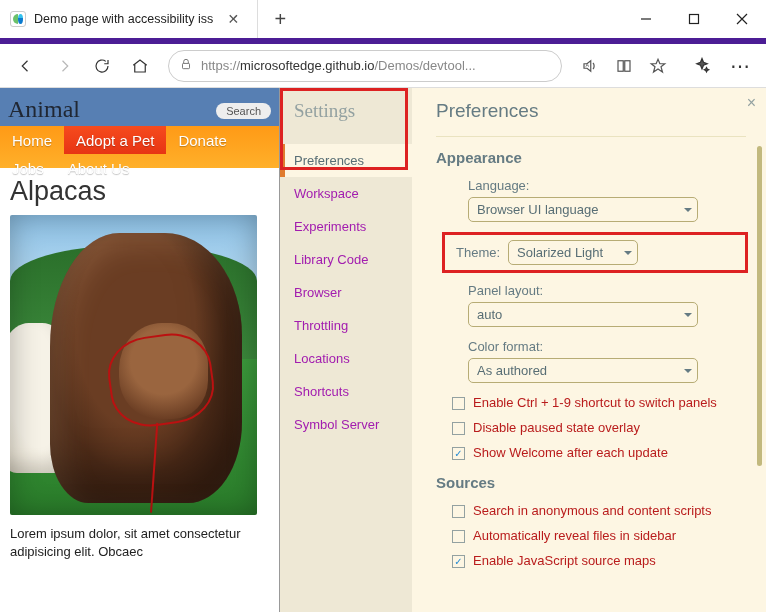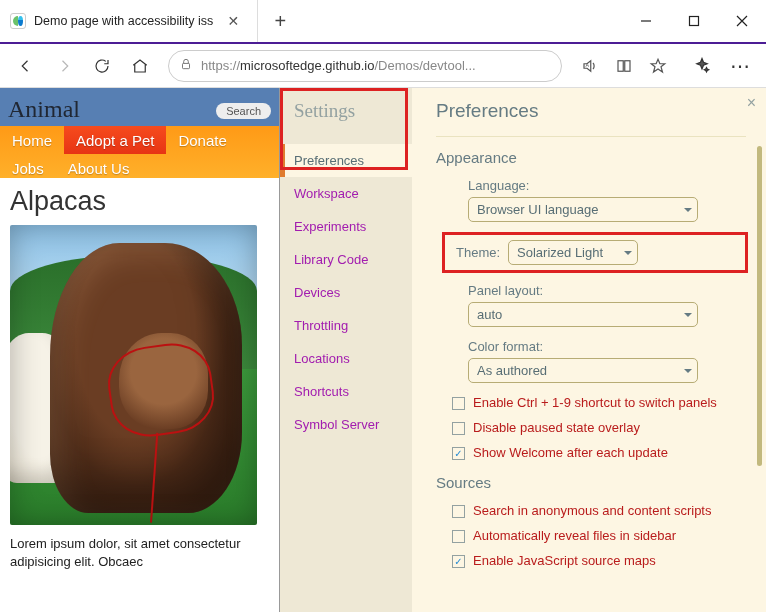--- a/index.html
+++ b/index.html
@@ -1,18 +1,18 @@
 <!DOCTYPE html>
 <html><head>
 <meta charset="utf-8">
 <style>
   * { box-sizing: border-box; }
   body { margin: 0; font-family: "Segoe UI", Arial, sans-serif; font-size: 13px; background: #fff; width: 766px; height: 612px; overflow: hidden; position: relative; }
   
-  .titlebar { height: 44px; display: flex; align-items: stretch; border-bottom: 2px solid #4c1d95; background: #fff; }
+  .titlebar { height: 44px; display: flex; align-items: stretch; border-bottom: 6px solid #4c1d95; background: #fff; }
   .tab { display: flex; align-items: center; gap: 8px; padding: 0 12px 0 10px; border-right: 1px solid #ddd; background: #fff; min-width: 240px; max-width: 260px; position: relative; }
   .favicon { width: 16px; height: 16px; border-radius: 3px; background: #fff; border: 1px solid #ccc; position: relative; }
   .favicon::after { content: ""; position: absolute; inset: 2px 2px 2px 7px; background: linear-gradient(#34c1ed 0 45%, #0b7bcf 45% 100%); border-radius: 50%; }
   .favicon::before { content: ""; position: absolute; left: 2px; top: 2px; width: 5px; height: 10px; border-radius: 5px 0 0 5px; background: #6bc16b; }
   .tab-title { flex: 1; white-space: nowrap; overflow: hidden; text-overflow: ellipsis; font-size: 12.5px; color: #222; }
   .tab-close { width: 24px; text-align: center; color: #555; font-size: 14px; line-height: 1; cursor: pointer; }
   .newtab { width: 44px; display: flex; align-items: center; justify-content: center; color: #444; font-size: 20px; cursor: pointer; }
   .titlespacer { flex: 1; }
   .winbtn { width: 48px; display: flex; align-items: center; justify-content: center; color: #222; cursor: pointer; }
   .winbtn svg { width: 12px; height: 12px; stroke: #222; fill: none; stroke-width: 1.2; }
@@ -28,21 +28,21 @@
   .tools .tbtn svg { stroke: #555; }
   .more { font-size: 20px; color: #333; display: flex; align-items: center; justify-content: center; width: 32px; height: 32px; cursor: pointer; }
   
   .content { display: flex; height: calc(612px - 88px); }
   
   .page { width: 280px; overflow: hidden; position: relative; border-right: 1px solid #999; background: #fff; }
   .page-scroll { width: 16px; position: absolute; right: 0; top: 0; height: 24px; background: #ccc; border: 1px solid #999; border-radius: 2px; }
   .hero { background: #577fb3; padding: 4px 8px 0 8px; height: 38px; position: relative; display: flex; align-items: center; justify-content: space-between; }
   .brand { font-size: 24px; color: #202733; font-family: Georgia, serif; }
   .search { background: #eee; border-radius: 10px; font-size: 11px; padding: 2px 10px; color: #555; position: relative; top: 2px; }
-  .nav { background: linear-gradient(#ff9a16, #ffb02a); display: flex; flex-wrap: wrap; height: 52px; position: relative; }
+  .nav { background: linear-gradient(#ff9a16, #ffb02a); display: flex; flex-wrap: wrap; height: 42px; position: relative; }
   .nav a { color: #fff; text-decoration: none; font-size: 15px; padding: 6px 12px; display: inline-flex; align-items: center; height: 28px; text-shadow: 0 1px 1px rgba(0,0,0,.25); }
   .nav a.active { background: linear-gradient(#f64b1d, #e73414); }
   .page h1 { font-family: "Segoe UI Light", "Segoe UI", Arial; font-weight: 300; font-size: 27px; color: #333; margin: 8px 0 8px 10px; }
   .photo { margin: 0 10px; width: 247px; height: 300px; position: relative; border-radius: 2px; overflow: hidden; }
   .sky { position: absolute; inset: 0 0 70% 0; background: linear-gradient(#8fc3e8, #bcdcf0); }
   .hill { position: absolute; left: 0; right: 0; top: 10%; height: 40%; background: linear-gradient(#2a6f2a, #3d8b3d); border-radius: 50% 50% 0 0 / 30% 30% 0 0; }
   .grass { position: absolute; inset: 48% 0 0 0; background: linear-gradient(#3c9a3c, #2a7d2a); }
   .grass::after { content: ""; position: absolute; inset: 0; background: radial-gradient(circle at 20% 30%, #5cc45c 0 3px, transparent 4px), radial-gradient(circle at 60% 60%, #fff 0 2px, transparent 3px), radial-gradient(circle at 80% 20%, #5cc45c 0 3px, transparent 4px); opacity: .5; }
   .alpaca-main { position: absolute; left: 16%; top: 6%; width: 78%; height: 90%; background: radial-gradient(ellipse at 45% 35%, #6a3d23 0 40%, #4d2b18 60%, #3a2012 100%); border-radius: 36% 40% 28% 20% / 42% 38% 30% 22%; box-shadow: inset -20px -30px 40px rgba(0,0,0,.35), inset 10px 10px 30px rgba(255,200,150,.2); }
   .alpaca-face { position: absolute; left: 44%; top: 36%; width: 36%; height: 32%; background: radial-gradient(circle at 50% 40%, #9a653f 0 45%, #6a3d23 80%); border-radius: 48% 42% 40% 44%; }
@@ -55,21 +55,21 @@
   .devtools { flex: 1; display: flex; background: #fdf6e3; color: #657b83; position: relative; font-size: 13px; }
   .dt-sidebar { width: 132px; background: #eee8d5; position: relative; padding-top: 56px; }
   .dt-title { position: absolute; top: 0; left: 0; right: 0; height: 46px; display: flex; align-items: center; padding-left: 14px; font-size: 19px; color: #93a1a1; font-family: "Segoe UI Light","Segoe UI"; }
   .dt-side-item { padding: 9px 14px; color: #a21caf; cursor: pointer; font-size: 13px; }
   .dt-side-item.active { background: #fdf6e3; color: #586e75; border-left: 5px solid #e07b2e; padding-left: 9px; }
   .redbox-side { position: absolute; top: 0; left: 0; width: 128px; height: 82px; border: 3px solid #d22; pointer-events: none; }
   .dt-pane { flex: 1; position: relative; padding: 12px 20px 0 24px; overflow: hidden; }
   .dt-close { position: absolute; top: 6px; right: 10px; color: #93a1a1; font-size: 16px; cursor: pointer; }
   .dt-h1 { font-size: 19px; color: #657b83; margin: 0 0 14px 0; font-weight: 400; }
   .dt-hr { height: 1px; background: #d8cf9d80; margin: 0 0 12px 0; }
-  .dt-h2 { font-size: 15px; color: #657b83; margin: 0 0 12px 0; font-weight: 400; }
+  .dt-h2 { font-size: 15px; color: #657b83; margin: 0 0 12px 0; font-weight: 700; }
   .field { margin: 0 0 12px 32px; }
   .field-label { color: #657b83; font-size: 13px; margin-bottom: 4px; display: block; }
   .select { appearance: none; border: 1px solid #b7ac75; background: #fdf6e3; color: #586e75; font-size: 13px; padding: 4px 20px 4px 8px; border-radius: 5px; position: relative; font-family: inherit; }
   .select-wrap { position: relative; display: inline-block; }
   .select-wrap::after { content: ""; position: absolute; right: 6px; top: 50%; margin-top: -2px; border: 4px solid transparent; border-top-color: #657b83; pointer-events: none; }
   .select.wide { width: 230px; }
   .select.small { width: 130px; }
   .theme-row { display: flex; align-items: center; gap: 8px; padding: 6px 8px; position: relative; margin: 0 0 12px 12px; }
   .redbox-theme { position: absolute; inset: -2px -2px -2px -6px; border: 3px solid #d22; pointer-events: none; }
   .chk-row { display: flex; align-items: flex-end; gap: 8px; margin: 0 0 10px 16px; font-size: 13px; color: #b91c1c; }
@@ -193,21 +193,21 @@
   </div>
 
   <div class="devtools">
     <div class="dt-sidebar">
       <div class="dt-title">Settings</div>
       <div id="dt-side-list">
           <div class="dt-side-item active">Preferences</div>
           <div class="dt-side-item">Workspace</div>
           <div class="dt-side-item">Experiments</div>
           <div class="dt-side-item">Library Code</div>
-          <div class="dt-side-item">Devices</div>
+          <div class="dt-side-item">Browser</div>
           <div class="dt-side-item">Throttling</div>
           <div class="dt-side-item">Locations</div>
           <div class="dt-side-item">Shortcuts</div>
           <div class="dt-side-item">Symbol Server</div>
         </div>
       <div class="redbox-side"></div>
     </div>
     <div class="dt-pane">
       <span class="dt-close">×</span>
       <h1 class="dt-h1">Preferences</h1>

